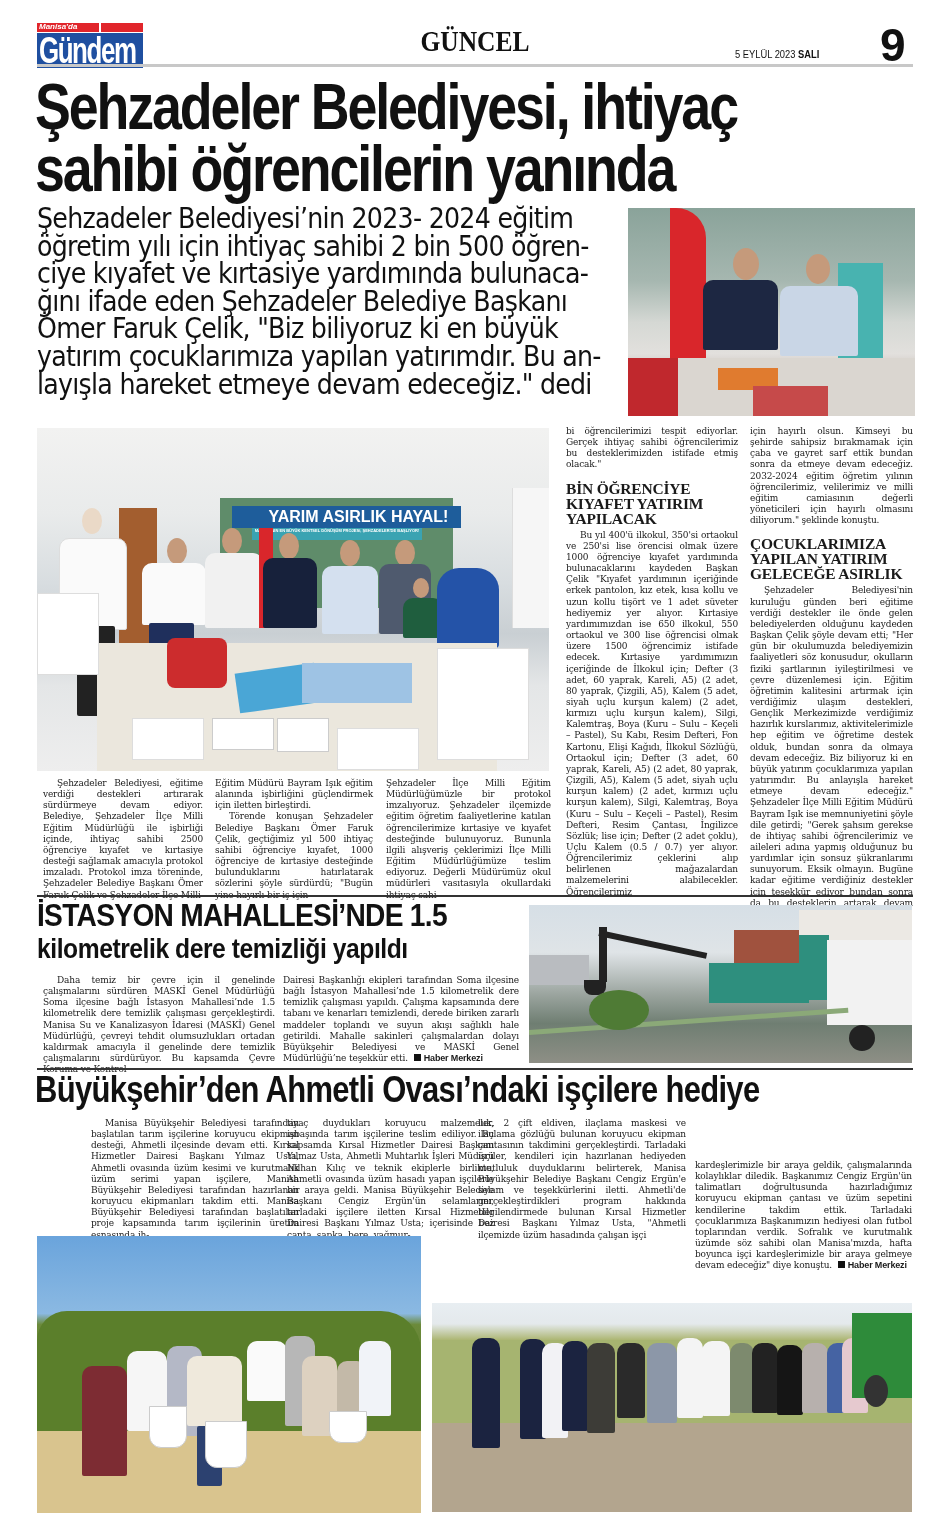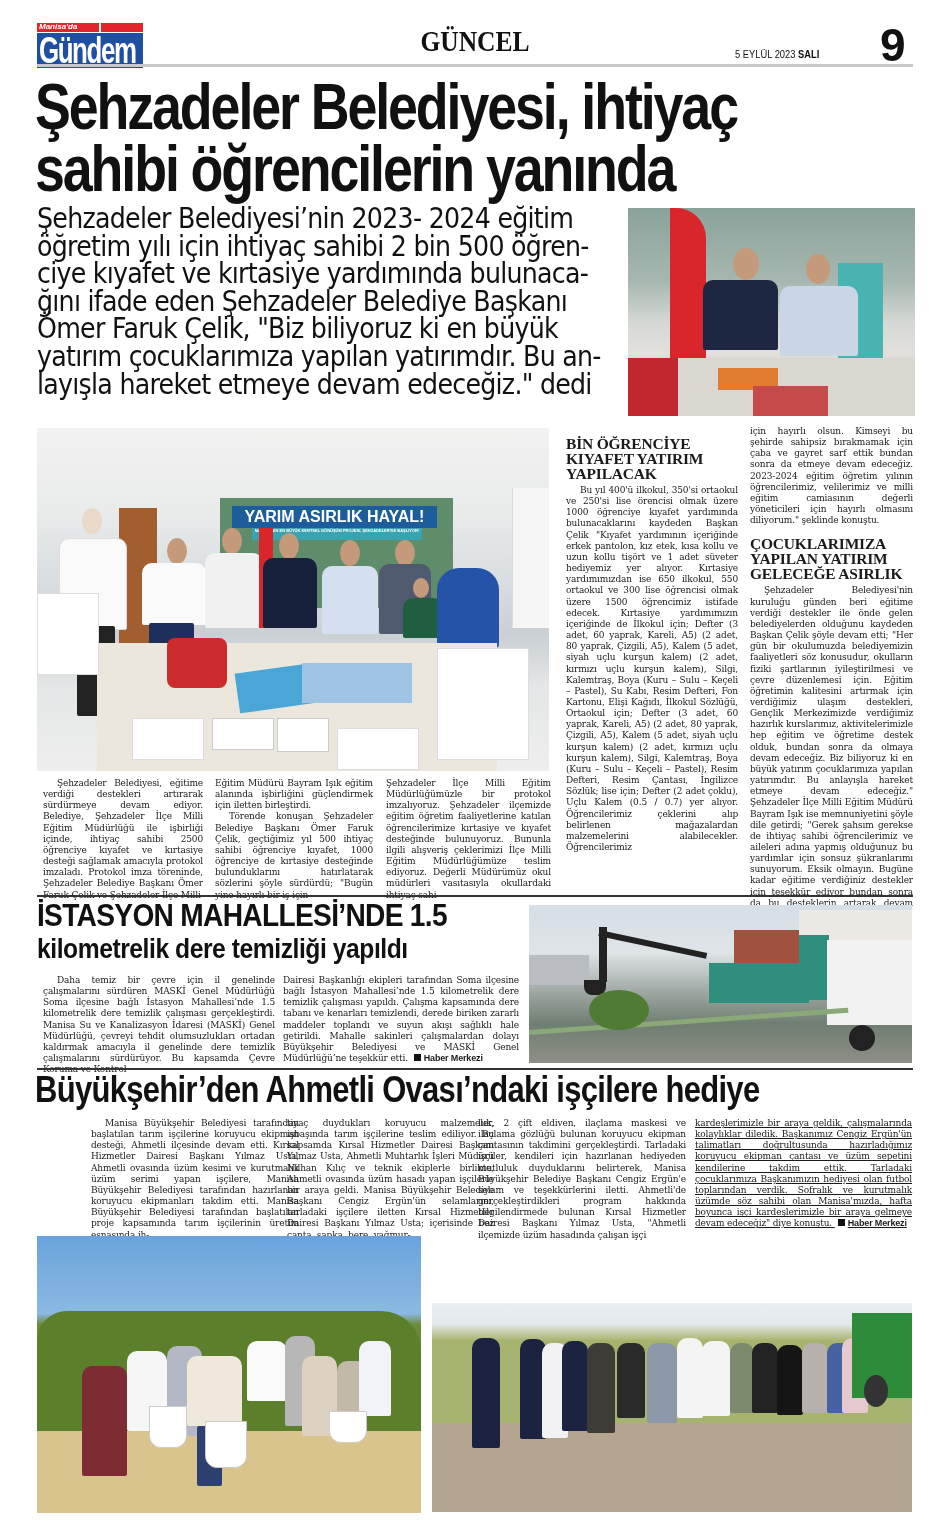--- a/index.html
+++ b/index.html
@@ -29,21 +29,21 @@
   
   .photo { overflow: hidden; }
   .ph1 { left: 628px; top: 208px; width: 287px; height: 208px; background: linear-gradient(180deg, #8aa39a 0%, #a6b7b0 35%, #d5d8d4 55%, #e2e0dd 70%, #9a7b74 100%); }
   .ph2 { left: 37px; top: 428px; width: 512px; height: 343px; background: linear-gradient(180deg, #f2f2f1 0%, #e9ebeb 25%, #d8dde0 45%, #c9cfd3 60%, #e4e6e7 75%, #eeeeee 100%); }
   .ph3 { left: 529px; top: 905px; width: 383px; height: 158px; background: linear-gradient(180deg, #d6dfe6 0%, #dfe4e7 30%, #9fa8a3 55%, #6f7e72 75%, #8e8f86 100%); }
   .ph4 { left: 37px; top: 1236px; width: 384px; height: 277px; background: linear-gradient(180deg, #6aa4dc 0%, #8bb9e2 28%, #6b8a3a 32%, #5f7d2e 55%, #d6c48d 70%, #d9c690 100%); }
   .ph5 { left: 432px; top: 1303px; width: 480px; height: 209px; background: linear-gradient(180deg, #e8eef2 0%, #e4e9ec 10%, #aab46e 18%, #9ba266 40%, #b9ab93 55%, #b3a58e 100%); }
 
   
   .flag { position: absolute; background: #d9262b; }
-  .banner { position: absolute; background: #1e5d9b; color: #fff; font: bold 16px "Liberation Sans", sans-serif; text-align: center; }
+  .banner { position: absolute; background: #1e5d9b; color: #fff; font: bold 16px "Liberation Sans", sans-serif; text-align: center; padding-left: 24px; }
   .person { position: absolute; border-radius: 10px 10px 2px 2px; }
   .head { position: absolute; border-radius: 50%; background: #c59a7b; }
   .table { position: absolute; background: #eeece6; }
 
   
   .body { font: 9px "DejaVu Serif", serif; line-height: 11.15px; color: #1a1a1a; letter-spacing: -0.15px; }
   .body p { margin: 0; text-align: justify; }
   .body .indent { text-indent: 14px; }
   .subhead { font: bold 15.5px "Liberation Serif", serif; line-height: 15px; margin: 10px 0 4px 0; letter-spacing: -0.2px; }
   .byline { font: bold 9px "Liberation Sans", sans-serif; }
@@ -62,21 +62,21 @@
 
   .h2 { left: 37px; top: 899px; width: 480px; font: 900 32px "Liberation Sans", sans-serif; line-height: 33px; letter-spacing: -0.8px; transform: scaleX(0.88); transform-origin: left top; white-space: nowrap; }
   .h2 .l2 { font-size: 28px; letter-spacing: -0.5px; }
   .a2c1 { left: 43px; top: 975px; width: 232px; }
   .a2c2 { left: 283px; top: 975px; width: 236px; }
 
   .h3 { left: 35px; top: 1071px; width: 890px; font: 900 36px "Liberation Sans", sans-serif; line-height: 38px; letter-spacing: -0.8px; transform: scaleX(0.86); transform-origin: left top; white-space: nowrap; }
   .a3c1 { left: 43px; top: 1118px; width: 208px; margin-left: 48px; }
   .a3c2 { left: 260px; top: 1118px; width: 207px; margin-left: 27px; }
   .a3c3 { left: 478px; top: 1118px; width: 208px; }
-  .a3c4 { left: 695px; top: 1118px; width: 217px; text-decoration: underline; }
+  .a3c4 { left: 695px; top: 1160px; width: 217px; }
 </style>
 </head>
 <body>
 
 <div class="abs logo">
   <div class="logo-top">
     <div class="red1"></div>
       <div class="red2"></div>
     <span class="logo-sup">Manisa'da</span>
   </div>
@@ -161,25 +161,26 @@
 </div>
 <div class="col body cap2">
   <p>Eğitim Müdürü Bayram Işık eğitim alanında işbirliğini güçlendirmek için iletten birleştirdi.</p>
   <p class="indent">Törende konuşan Şehzadeler Belediye Başkanı Ömer Faruk Çelik, geçtiğimiz yıl 500 ihtiyaç sahibi öğrenciye kıyafet, 1000 öğrenciye de kırtasiye desteğinde bulunduklarını hatırlatarak sözlerini şöyle sürdürdü; "Bugün yine hayırlı bir iş için</p>
 </div>
 <div class="col body cap3">
   <p>Şehzadeler İlçe Milli Eğitim Müdürlüğümüzle bir protokol imzalıyoruz. Şehzadeler ilçemizde eğitim öğretim faaliyetlerine katılan öğrencilerimize kırtasiye ve kıyafet desteğinde bulunuyoruz. Bununla ilgili alışveriş çeklerimizi İlçe Milli Eğitim Müdürlüğümüze teslim ediyoruz. Değerli Müdürümüz okul müdürleri vasıtasıyla okullardaki ihtiyaç sahi-</p>
 </div>
 
 <div class="col body c3">
+  <p>bi öğrencilerimizi tespit ediyorlar. Gerçek ihtiyaç sahibi öğrencilerimiz bu desteklerimizden istifade etmiş olacak."</p>
   <div class="subhead">BİN ÖĞRENCİYE KIYAFET YATIRIM YAPILACAK</div>
   <p class="indent">Bu yıl 400'ü ilkokul, 350'si ortaokul ve 250'si lise örencisi olmak üzere 1000 öğrenciye kıyafet yardımında bulunacaklarını kaydeden Başkan Çelik "Kıyafet yardımının içeriğinde erkek pantolon, kız etek, kısa kollu ve uzun kollu tişört ve 1 adet süveter hediyemiz yer alıyor. Kırtasiye yardımımızdan ise 650 ilkokul, 550 ortaokul ve 300 lise öğrencisi olmak üzere 1500 öğrencimiz istifade edecek. Kırtasiye yardımımızın içeriğinde de İlkokul için; Defter (3 adet, 60 yaprak, Kareli, A5) (2 adet, 80 yaprak, Çizgili, A5), Kalem (5 adet, siyah uçlu kurşun kalem) (2 adet, kırmızı uçlu kurşun kalem), Silgi, Kalemtraş, Boya (Kuru – Sulu – Keçeli – Pastel), Su Kabı, Resim Defteri, Fon Kartonu, Elişi Kağıdı, İlkokul Sözlüğü, Ortaokul için; Defter (3 adet, 60 yaprak, Kareli, A5) (2 adet, 80 yaprak, Çizgili, A5), Kalem (5 adet, siyah uçlu kurşun kalem) (2 adet, kırmızı uçlu kurşun kalem), Silgi, Kalemtraş, Boya (Kuru – Sulu – Keçeli – Pastel), Resim Defteri, Resim Çantası, İngilizce Sözlük; lise için; Defter (2 adet çoklu), Uçlu Kalem (0.5 / 0.7) yer alıyor. Öğrencilerimiz çeklerini alıp belirlenen mağazalardan malzemelerini alabilecekler. Öğrencilerimiz</p>
 </div>
 <div class="col body c4">
-  <p>için hayırlı olsun. Kimseyi bu şehirde sahipsiz bırakmamak için çaba ve gayret sarf ettik bundan sonra da etmeye devam edeceğiz. 2023-2024 eğitim öğretim yılının öğrencilerimiz, velilerimiz ve milli eğitim camiasının değerli yöneticileri için hayırlı olmasını diliyorum." şeklinde konuştu.</p>
+  <p>için hayırlı olsun. Kimseyi bu şehirde sahipsiz bırakmamak için çaba ve gayret sarf ettik bundan sonra da etmeye devam edeceğiz. 2032-2024 eğitim öğretim yılının öğrencilerimiz, velilerimiz ve milli eğitim camiasının değerli yöneticileri için hayırlı olmasını diliyorum." şeklinde konuştu.</p>
   <div class="subhead">ÇOCUKLARIMIZA YAPILAN YATIRIM GELECEĞE ASIRLIK</div>
   <p class="indent"><span>Şehzadeler Belediyesi'nin kuruluğu günden beri eğitime verdiği destekler ile önde gelen belediyelerden olduğunu kaydeden Başkan Çelik şöyle devam etti; "Her gün bir okulumuzda belediyemizin faaliyetleri söz konusudur, okulların fiziki şartlarının iyileştirilmesi ve çevre düzenlemesi için. Eğitim öğretimin kalitesini artırmak için verdiğimiz ulaşım destekleri, Gençlik Merkezimizde verdiğimiz hazırlık kurslarımız, aktivitelerimizle hep eğitim ve öğretime destek olduk, bundan sonra da olmaya devam edeceğiz. Biz biliyoruz ki en büyük yatırım çocuklarımıza yapılan yatırımdır. Bu anlayışla hareket etmeye devam edeceğiz." Şehzadeler İlçe Milli Eğitim Müdürü Bayram Işık ise memnuniyetini şöyle dile getirdi; "Gerek şahsım gerekse de ihtiyaç sahibi öğrencilerimiz ve aileleri adına yapmış olduğunuz bu yardımlar için sonsuz şükranlarımı sunuyorum. Eksik olmayın. Bugüne kadar eğitime verdiğiniz destekler için teşekkür ediyor bundan sonra da bu desteklerin artarak devam etmesini istiyoruz."</span><span class="byline"><span class="sq"></span><span>Nermin UÇTU</span></span></p>
 </div>
 
 <div class="rule r1"></div>
 <div class="abs h2">
   <div>İSTASYON MAHALLESİ’NDE 1.5</div>
   <div class="l2">kilometrelik dere temizliği yapıldı</div>
 </div>
 <div class="col body a2c1">

